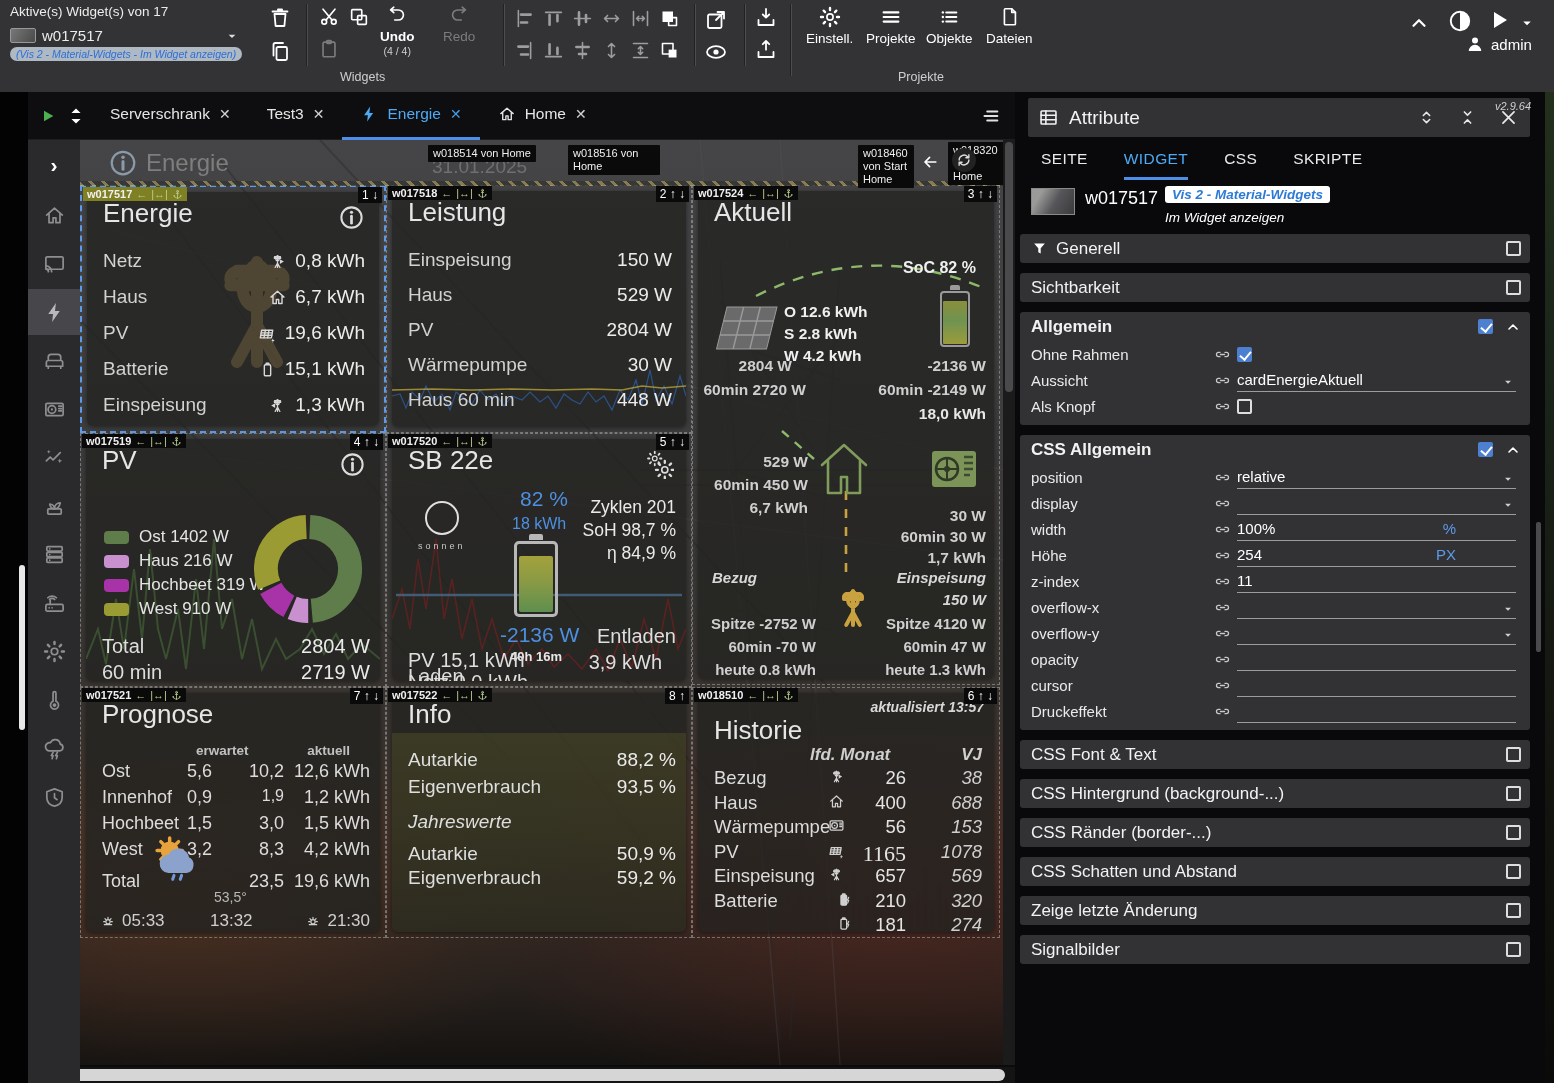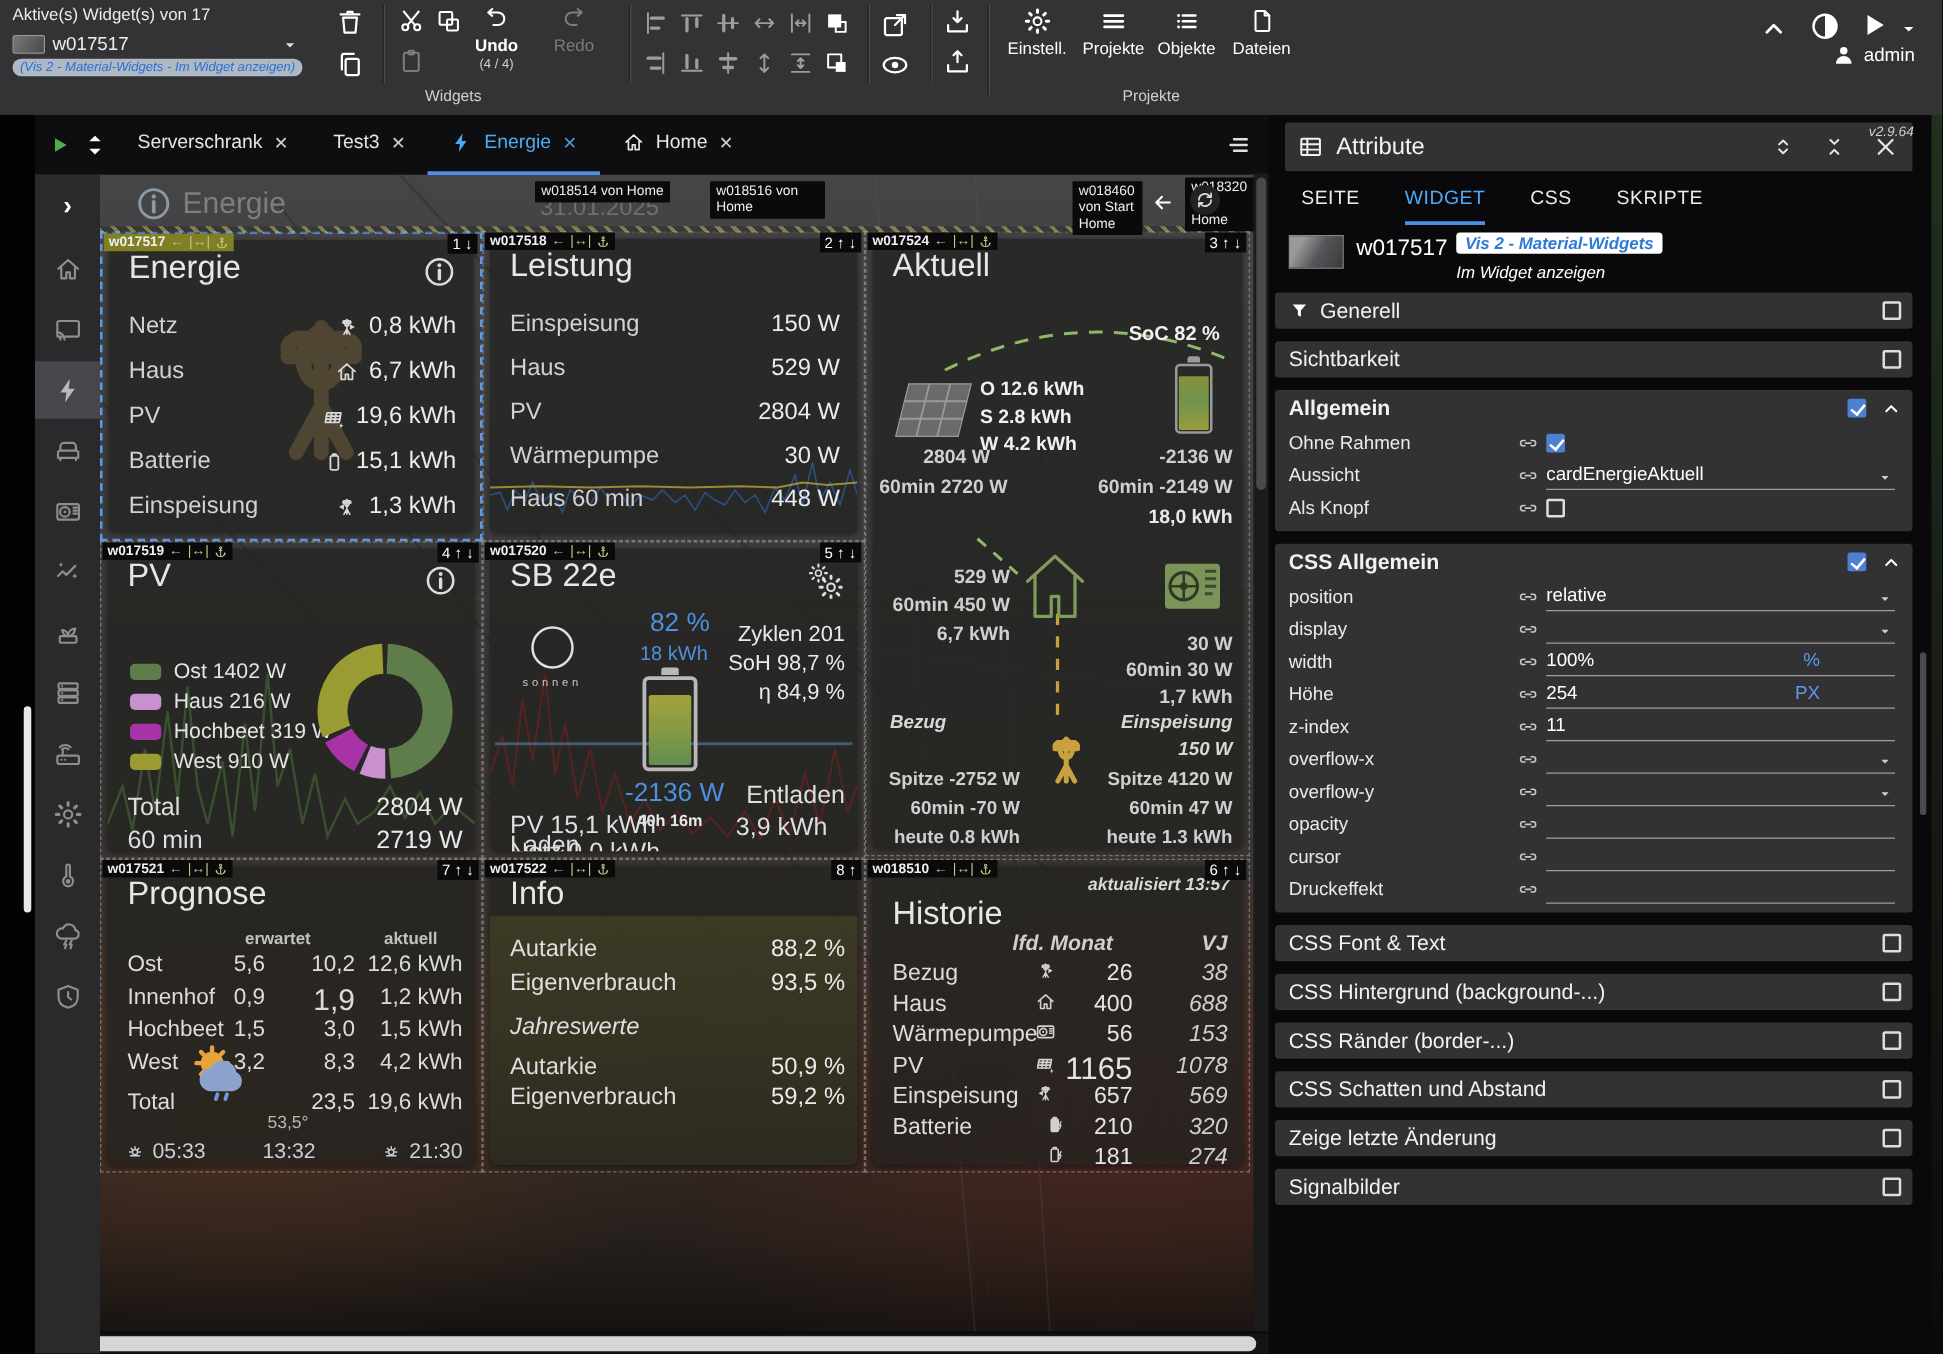--- a/index.html
+++ b/index.html
@@ -934,21 +934,21 @@
           <div class="card">
             <div class="t" style="left: 16px; top: 6px; font-size: 26px; color: rgb(230, 230, 230);">Prognose</div>
             <div class="t" style="left: 110px; top: 50px; font-size: 13.5px; color: rgb(192, 192, 192); font-weight: bold;">erwartet</div>
             <div class="t" style="top: 50px; font-size: 13.5px; color: rgb(192, 192, 192); font-weight: bold; right: 30px; left: auto;">aktuell</div>
             <div class="t" style="left: 16px; top: 68px; font-size: 18px; color: rgb(220, 220, 220);">Ost</div>
             <div class="t" style="top: 68px; font-size: 18px; color: rgb(220, 220, 220); right: 168px; left: auto;">5,6</div>
             <div class="t" style="top: 68px; font-size: 18px; color: rgb(220, 220, 220); right: 96px; left: auto;">10,2</div>
             <div class="t" style="top: 68px; font-size: 18px; color: rgb(220, 220, 220); right: 10px; left: auto;">12,6 kWh</div>
             <div class="t" style="left: 16px; top: 94px; font-size: 18px; color: rgb(220, 220, 220);">Innenhof</div>
             <div class="t" style="top: 94px; font-size: 18px; color: rgb(220, 220, 220); right: 168px; left: auto;">0,9</div>
-            <div class="t" style="top: 94px; font-size: 24px; color: rgb(220, 220, 220); right: 96px; left: auto;">1,9</div>
+            <div class="t" style="top: 94px; font-size: 16px; color: rgb(220, 220, 220); right: 96px; left: auto;">1,9</div>
             <div class="t" style="top: 94px; font-size: 18px; color: rgb(220, 220, 220); right: 10px; left: auto;">1,2 kWh</div>
             <div class="t" style="left: 16px; top: 120px; font-size: 18px; color: rgb(220, 220, 220);">Hochbeet</div>
             <div class="t" style="top: 120px; font-size: 18px; color: rgb(220, 220, 220); right: 168px; left: auto;">1,5</div>
             <div class="t" style="top: 120px; font-size: 18px; color: rgb(220, 220, 220); right: 96px; left: auto;">3,0</div>
             <div class="t" style="top: 120px; font-size: 18px; color: rgb(220, 220, 220); right: 10px; left: auto;">1,5 kWh</div>
             <div class="t" style="left: 16px; top: 146px; font-size: 18px; color: rgb(220, 220, 220);">West</div>
             <div class="t" style="top: 146px; font-size: 18px; color: rgb(220, 220, 220); right: 168px; left: auto;">3,2</div>
             <div class="t" style="top: 146px; font-size: 18px; color: rgb(220, 220, 220); right: 96px; left: auto;">8,3</div>
             <div class="t" style="top: 146px; font-size: 18px; color: rgb(220, 220, 220); right: 10px; left: auto;">4,2 kWh</div>
             <div class="t" style="left: 16px; top: 178px; font-size: 18px; color: rgb(220, 220, 220);">Total</div>
@@ -1059,21 +1059,21 @@
             <div class="t" style="left: 16px; top: 147.5px; font-size: 18.5px; color: rgb(220, 220, 220);">PV</div>
             <span class="ic" style="position:absolute;left:130px;top:148.5px;color:#d0d0d0;">
               <svg viewBox="0 0 24 24" width="17" height="17" fill="none" stroke="currentColor" stroke-width="1.8" stroke-linecap="round" stroke-linejoin="round">
                 <g transform="skewX(-10)">
                   <rect x="6" y="8" width="14" height="9.5"></rect>
                   <path d="M6 11.2h14M6 14.3h14M10.7 8v9.5M15.3 8v9.5"></path>
                 </g>
                 <path d="M19 18l-2 3.4h1.7L17.8 24l3.2-3.8h-1.7z" fill="currentColor" stroke="none"></path>
               </svg>
             </span>
-            <div class="t" style="top: 147.5px; font-size: 25px; color: rgb(228, 228, 228); right: 88px; left: auto;">1165</div>
+            <div class="t" style="top: 147.5px; font-size: 22px; color: rgb(228, 228, 228); right: 88px; left: auto; font-family: Liberation Serif, serif;">1165</div>
             <div class="t" style="top: 147.5px; font-size: 18.5px; color: rgb(207, 207, 207); font-style: italic; right: 12px; left: auto;">1078</div>
             <div class="t" style="left: 16px; top: 172px; font-size: 18.5px; color: rgb(220, 220, 220);">Einspeisung</div>
             <span class="ic" style="position:absolute;left:130px;top:173px;color:#d0d0d0;">
               <svg viewBox="0 0 24 24" width="17" height="17" fill="none" stroke="currentColor" stroke-width="1.6" stroke-linecap="round">
                 <path d="M12 4.5v15M8 8h8M9 5.8h6M9 19.5l3-5.5 3 5.5M9.8 8c0 2 .9 3.2 2.2 3.2S14.2 10 14.2 8"></path>
                 <circle cx="9" cy="7" r="1"></circle>
                 <circle cx="12" cy="6" r="1"></circle>
                 <circle cx="15" cy="7" r="1"></circle>
                 <path d="M9 9 4 12l5 3z" fill="currentColor" stroke="none"></path>
               </svg>

